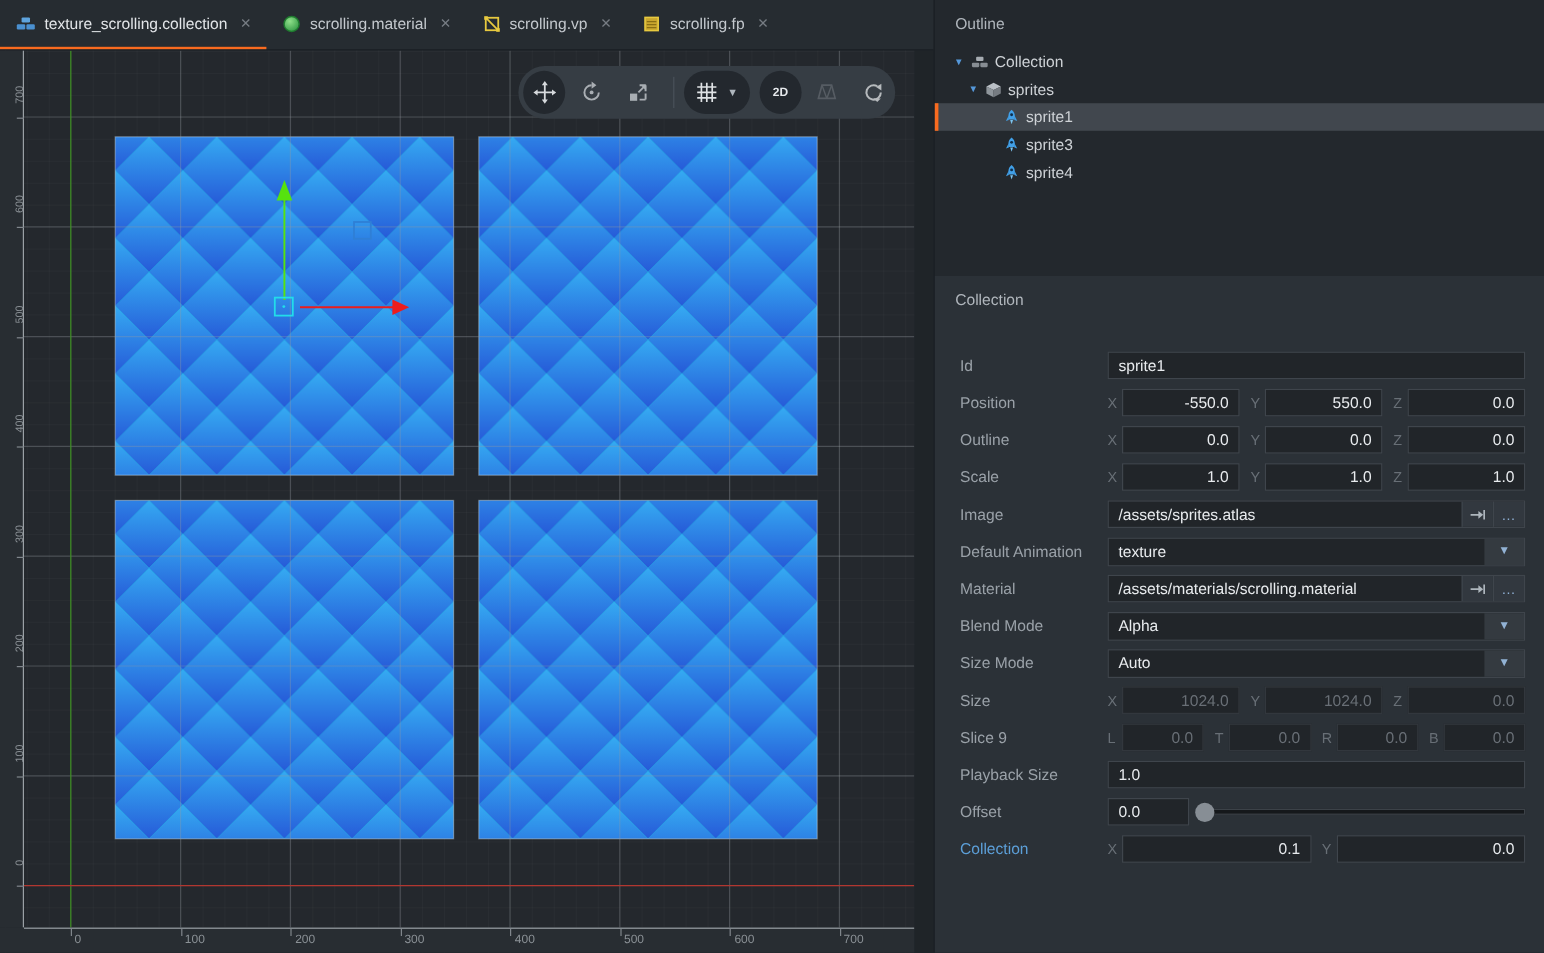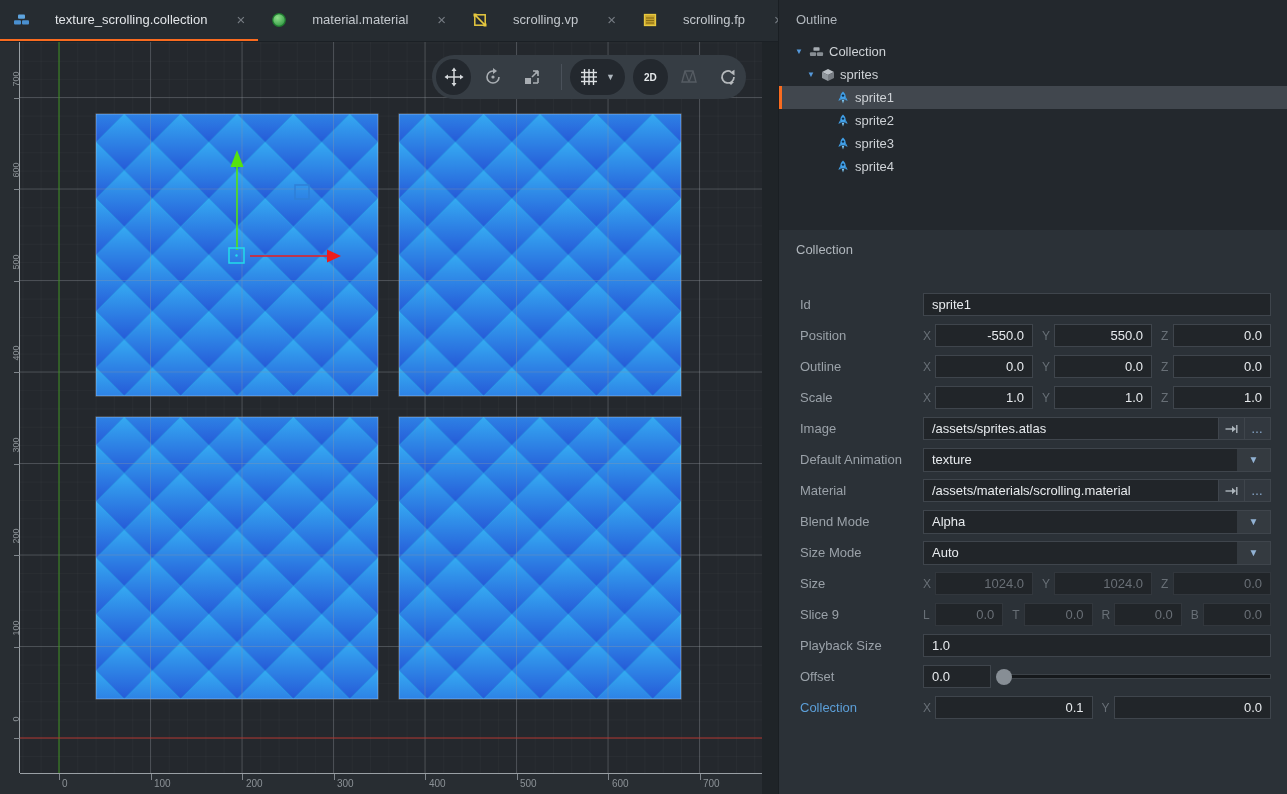--- a/index.html
+++ b/index.html
@@ -7,21 +7,21 @@
     --giz-green:#56e20e; --giz-red:#ed1c1c; --giz-cyan:#22dcea; --giz-blue:#2f7fd6;
     --axis-green:#3f9123; --axis-red:#b23730; --blue-label:#5c9fd8;
   }
   *{margin:0;padding:0;box-sizing:border-box;}
   html,body{width:1287px;height:794px;overflow:hidden;background:#21262b;
     font-family:"Liberation Sans",sans-serif;-webkit-font-smoothing:antialiased;}
   .app{display:flex;width:1287px;height:794px;}
   .left-col{width:778px;display:flex;flex-direction:column;}
   
   .tabbar{height:42px;background:#262c31;display:flex;align-items:stretch;border-bottom:1px solid #1b2025;}
-  .tab{display:flex;align-items:center;gap:25px;padding:0 13px;cursor:pointer;
+  .tab{display:flex;align-items:center;gap:7px;padding:0 13px;cursor:pointer;
     color:#c3c8cd;font-size:13px;border-bottom:2px solid transparent;white-space:nowrap;}
   .tab.active{color:#e2e5e8;border-bottom:2px solid var(--orange);}
   .tab .close{color:#767c83;font-size:15px;margin-left:4px;line-height:1;}
   .tab svg{display:block;}
   
   .vp-row{flex:1;display:flex;}
   .viewport{position:relative;width:762px;height:752px;background:#24282d;overflow:hidden;
     background-image:linear-gradient(rgba(255,255,255,.023) 1px,transparent 1px),
       linear-gradient(90deg,rgba(255,255,255,.023) 1px,transparent 1px);
     background-size:18.3px 18.3px;background-position:4.1px 0.5px;}
@@ -105,21 +105,21 @@
       <div class="tab">
         <svg width="16" height="16" viewBox="0 0 16 16">
           <defs>
               <radialGradient id="matg" cx="0.38" cy="0.32" r="0.8">
             <stop offset="0" stop-color="#8fe08a"></stop>
                 <stop offset="1" stop-color="#2c9440"></stop>
               </radialGradient>
             </defs>
           <circle cx="8" cy="8" r="6.3" fill="url(#matg)" stroke="#1f7a2f" stroke-width="1.2"></circle>
         </svg>
-        <span>material.material</span>
+        <span>scrolling.material</span>
         <span class="close">×</span>
       </div>
       <div class="tab">
         <svg width="16" height="16" viewBox="0 0 16 16">
           <rect x="2.8" y="2.8" width="10.4" height="10.4" fill="none" stroke="#e7c93f" stroke-width="1.5"></rect>
           <line x1="3.4" y1="3.4" x2="12.6" y2="12.6" stroke="#e7c93f" stroke-width="1.5"></line>
           <rect x="1.5" y="1.5" width="3" height="3" fill="#e7c93f"></rect>
           <rect x="11.5" y="11.5" width="3" height="3" fill="#e7c93f"></rect>
         </svg>
         <span>scrolling.vp</span>
@@ -336,30 +336,20 @@
           <span>sprite1</span>
         </div>
         <div class="trow" style="padding-left:57px">
           <svg width="14" height="14" viewBox="0 0 14 14">
             <path d="M7 0.5 C9.6 2.4, 10.1 5.6, 9.5 8.5 L4.5 8.5 C3.9 5.6, 4.4 2.4, 7 0.5 Z" fill="#41a0e8"></path>
             <path d="M4.5 5.5 L2.3 9.8 L4.7 8.9 Z" fill="#41a0e8"></path>
               <path d="M9.5 5.5 L11.7 9.8 L9.3 8.9 Z" fill="#41a0e8"></path>
             <path d="M5.8 9 L7 12.5 L8.2 9 Z" fill="#7cc4f0"></path>
               <circle cx="7" cy="4.6" r="1.2" fill="#0e2d4a"></circle>
           </svg>
-          <span>sprite2</span>
-        </div>
-        <div class="trow" style="padding-left:57px">
-          <svg width="14" height="14" viewBox="0 0 14 14">
-            <path d="M7 0.5 C9.6 2.4, 10.1 5.6, 9.5 8.5 L4.5 8.5 C3.9 5.6, 4.4 2.4, 7 0.5 Z" fill="#41a0e8"></path>
-            <path d="M4.5 5.5 L2.3 9.8 L4.7 8.9 Z" fill="#41a0e8"></path>
-              <path d="M9.5 5.5 L11.7 9.8 L9.3 8.9 Z" fill="#41a0e8"></path>
-            <path d="M5.8 9 L7 12.5 L8.2 9 Z" fill="#7cc4f0"></path>
-              <circle cx="7" cy="4.6" r="1.2" fill="#0e2d4a"></circle>
-          </svg>
           <span>sprite3</span>
         </div>
         <div class="trow" style="padding-left:57px">
           <svg width="14" height="14" viewBox="0 0 14 14">
             <path d="M7 0.5 C9.6 2.4, 10.1 5.6, 9.5 8.5 L4.5 8.5 C3.9 5.6, 4.4 2.4, 7 0.5 Z" fill="#41a0e8"></path>
             <path d="M4.5 5.5 L2.3 9.8 L4.7 8.9 Z" fill="#41a0e8"></path>
               <path d="M9.5 5.5 L11.7 9.8 L9.3 8.9 Z" fill="#41a0e8"></path>
             <path d="M5.8 9 L7 12.5 L8.2 9 Z" fill="#7cc4f0"></path>
               <circle cx="7" cy="4.6" r="1.2" fill="#0e2d4a"></circle>
           </svg>

